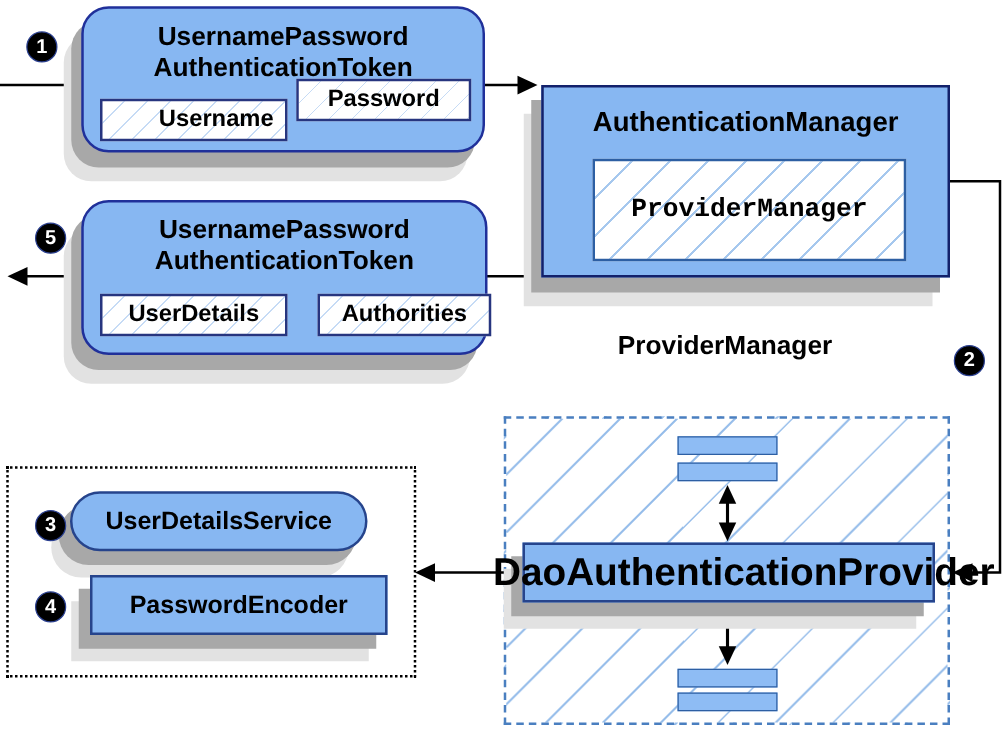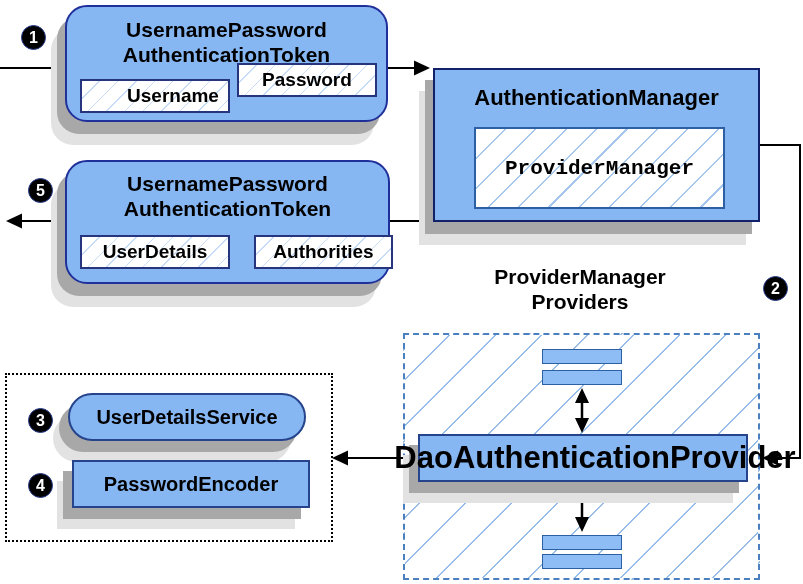--- a/index.html
+++ b/index.html
@@ -77,21 +77,20 @@
 </head>
 <body>
 
 <div class="stage">
 
   <div class="abs providers-container"></div>
   <div class="abs services-container"></div>
 
   <div class="abs providers-heading">
     <div>ProviderManager</div>
-    <div>Providers</div>
   </div>
 
   <svg class="overlay" width="803" height="584" viewBox="0 0 803 584">
     <g>
       <line x1="0" y1="68" x2="416" y2="68" stroke="#000" stroke-width="2"></line>
       <polygon points="430,68 414,60.5 414,75.5" fill="#000"></polygon>
     </g>
     <g>
       <line x1="20" y1="221" x2="433" y2="221" stroke="#000" stroke-width="2"></line>
       <polygon points="6,221 22,213.5 22,228.5" fill="#000"></polygon>
@@ -145,16 +144,16 @@
     <div class="field-box" style="left:187px;top:73px;width:139px;height:34px;">Authorities</div>
   </div>
 
   <div class="bar" style="left:542px;top:349px;"></div>
   <div class="bar" style="left:542px;top:370px;"></div>
   <div class="bar" style="left:542px;top:535px;"></div>
   <div class="bar" style="left:542px;top:554px;"></div>
 
   <div class="abs label-node dao-node">DaoAuthenticationProvider</div>
 
-  <div class="abs label-node svc-node" style="left:68px;top:393px;border-radius:24px;">UserDetailsService</div>
+  <div class="abs label-node svc-node" style="left:56px;top:393px;border-radius:24px;">UserDetailsService</div>
   <div class="abs label-node svc-node" style="left:72px;top:460px;">PasswordEncoder</div>
 
 </div>
 
 </body></html>

